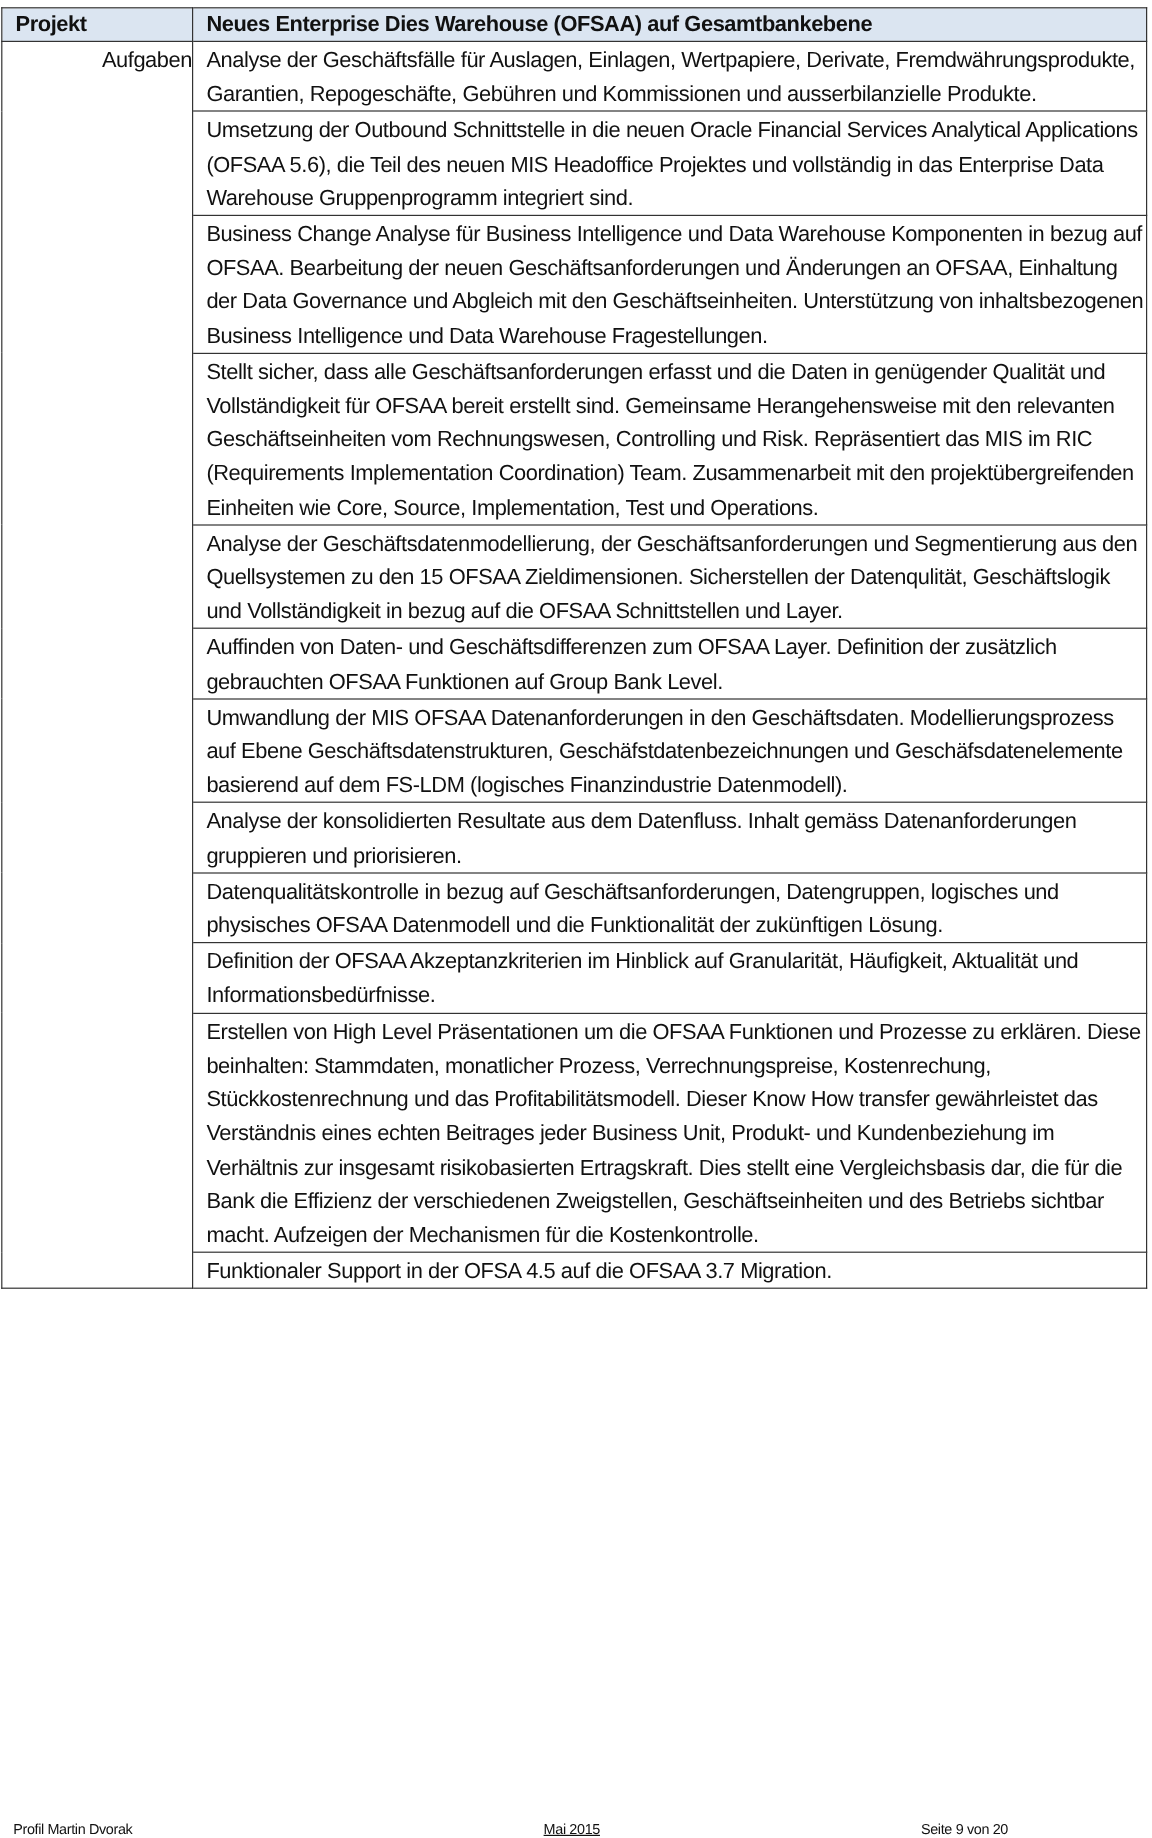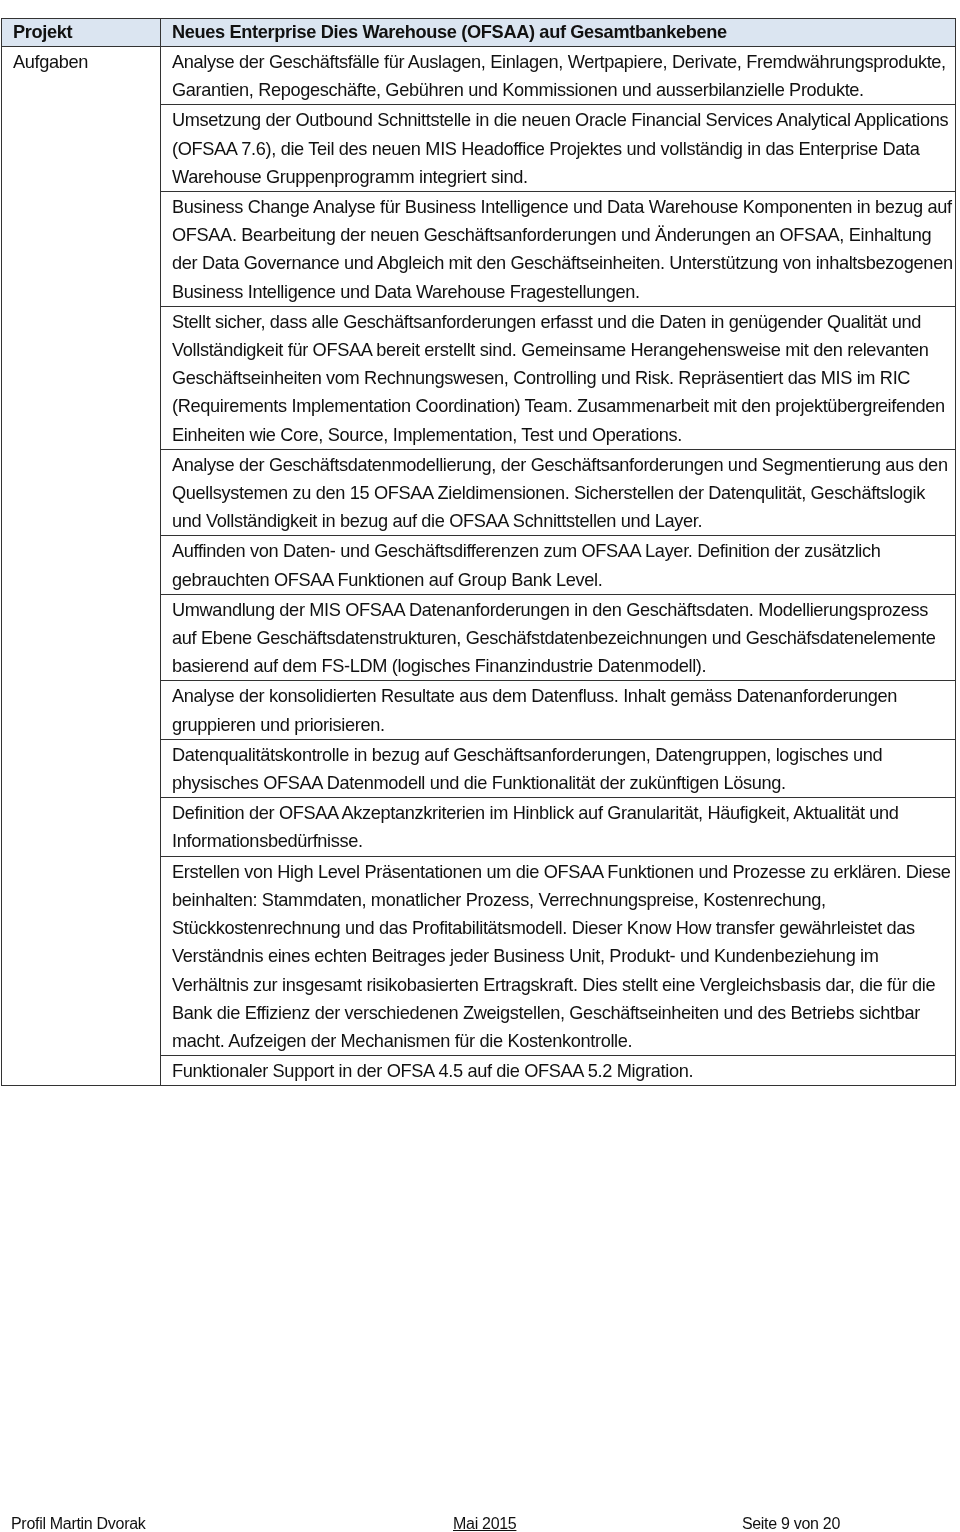--- a/index.html
+++ b/index.html
@@ -1,37 +1,37 @@
 <!DOCTYPE html>
 <html><head>
 <meta charset="utf-8">
 <style>
   html, body { margin: 0; padding: 0; background: #ffffff; }
   body {
     width: 960px; height: 1532px; position: relative; overflow: hidden;
     font-family: "Liberation Sans", sans-serif; color: #111111;
   }
   .doc-table {
-    position: absolute; left: 1px; top: 18px; width: 955px;
+    position: absolute; left: 1px; top: 6px; width: 955px;
     border-collapse: collapse; table-layout: fixed;
   }
   .doc-table td {
     border: 1.5px solid #333333; vertical-align: top;
     font-size: 18.2px; line-height: 28.2px; padding: 1px 0 0 11px;
     letter-spacing: -0.35px;
   }
   .doc-table col.c1 { width: 159px; }
   .doc-table tr.head td {
     background: #dbe5f1; font-weight: bold; height: 27px; line-height: 27px; padding-top: 0;
   }
-  .doc-table td.label-cell { border-bottom: 1.5px solid #333333; }
+  .doc-table td.label-cell { border-bottom: 1.5px solid #333333; text-align: right; }
   .task-cell { padding-right: 6px; border-radius: 10px; }
   .footer {
     position: absolute; top: 1515px; left: 0; width: 844px; height: 18px;
-    font-size: 16px; line-height: 18px; letter-spacing: -0.3px;
+    font-size: 12px; line-height: 18px; letter-spacing: -0.3px;
   }
   .footer span { position: absolute; top: 0; }
   .f-left { left: 11px; }
   .f-center { left: 453px; text-decoration: underline; }
   .f-right { right: 4px; }
 </style>
 </head>
 <body>
 
 <table class="doc-table">
@@ -42,21 +42,21 @@
   <tbody>
     <tr class="head">
       <td>Projekt</td>
       <td>Neues Enterprise Dies Warehouse (OFSAA) auf Gesamtbankebene</td>
     </tr>
     <tr>
       <td class="label-cell" rowspan="12">Aufgaben</td>
       <td class="task-cell">Analyse der Geschäftsfälle für Auslagen, Einlagen, Wertpapiere, Derivate, Fremdwährungsprodukte, Garantien, Repogeschäfte, Gebühren und Kommissionen und ausserbilanzielle Produkte.</td>
     </tr>
     <tr>
-        <td class="task-cell">Umsetzung der Outbound Schnittstelle in die neuen Oracle Financial Services Analytical Applications (OFSAA 7.6), die Teil des neuen MIS Headoffice Projektes und vollständig in das Enterprise Data Warehouse Gruppenprogramm integriert sind.</td>
+        <td class="task-cell">Umsetzung der Outbound Schnittstelle in die neuen Oracle Financial Services Analytical Applications (OFSAA 5.6), die Teil des neuen MIS Headoffice Projektes und vollständig in das Enterprise Data Warehouse Gruppenprogramm integriert sind.</td>
       </tr>
     <tr>
         <td class="task-cell">Business Change Analyse für Business Intelligence und Data Warehouse Komponenten in bezug auf OFSAA. Bearbeitung der neuen Geschäftsanforderungen und Änderungen an OFSAA, Einhaltung der Data Governance und Abgleich mit den Geschäftseinheiten. Unterstützung von inhaltsbezogenen Business Intelligence und Data Warehouse Fragestellungen.</td>
       </tr>
     <tr>
         <td class="task-cell">Stellt sicher, dass alle Geschäftsanforderungen erfasst und die Daten in genügender Qualität und Vollständigkeit für OFSAA bereit erstellt sind. Gemeinsame Herangehensweise mit den relevanten Geschäftseinheiten vom Rechnungswesen, Controlling und Risk. Repräsentiert das MIS im RIC (Requirements Implementation Coordination) Team. Zusammenarbeit mit den projektübergreifenden Einheiten wie Core, Source, Implementation, Test und Operations.</td>
       </tr>
     <tr>
         <td class="task-cell">Analyse der Geschäftsdatenmodellierung, der Geschäftsanforderungen und Segmentierung aus den Quellsystemen zu den 15 OFSAA Zieldimensionen. Sicherstellen der Datenqulität, Geschäftslogik und Vollständigkeit in bezug auf die OFSAA Schnittstellen und Layer.</td>
       </tr>
@@ -72,21 +72,21 @@
     <tr>
         <td class="task-cell">Datenqualitätskontrolle in bezug auf Geschäftsanforderungen, Datengruppen, logisches und physisches OFSAA Datenmodell und die Funktionalität der zukünftigen Lösung.</td>
       </tr>
     <tr>
         <td class="task-cell">Definition der OFSAA Akzeptanzkriterien im Hinblick auf Granularität, Häufigkeit, Aktualität und Informationsbedürfnisse.</td>
       </tr>
     <tr>
         <td class="task-cell">Erstellen von High Level Präsentationen um die OFSAA Funktionen und Prozesse zu erklären. Diese beinhalten: Stammdaten, monatlicher Prozess, Verrechnungspreise, Kostenrechung, Stückkostenrechnung und das Profitabilitätsmodell. Dieser Know How transfer gewährleistet das Verständnis eines echten Beitrages jeder Business Unit, Produkt- und Kundenbeziehung im Verhältnis zur insgesamt risikobasierten Ertragskraft. Dies stellt eine Vergleichsbasis dar, die für die Bank die Effizienz der verschiedenen Zweigstellen, Geschäftseinheiten und des Betriebs sichtbar macht. Aufzeigen der Mechanismen für die Kostenkontrolle.</td>
       </tr>
     <tr>
-        <td class="task-cell">Funktionaler Support in der OFSA 4.5 auf die OFSAA 5.2 Migration.</td>
+        <td class="task-cell">Funktionaler Support in der OFSA 4.5 auf die OFSAA 3.7 Migration.</td>
       </tr>
   </tbody>
 </table>
 
 <div class="footer">
   <span class="f-left">Profil Martin Dvorak</span>
   <span class="f-center">Mai 2015</span>
   <span class="f-right">Seite 9 von 20</span>
 </div>
 

